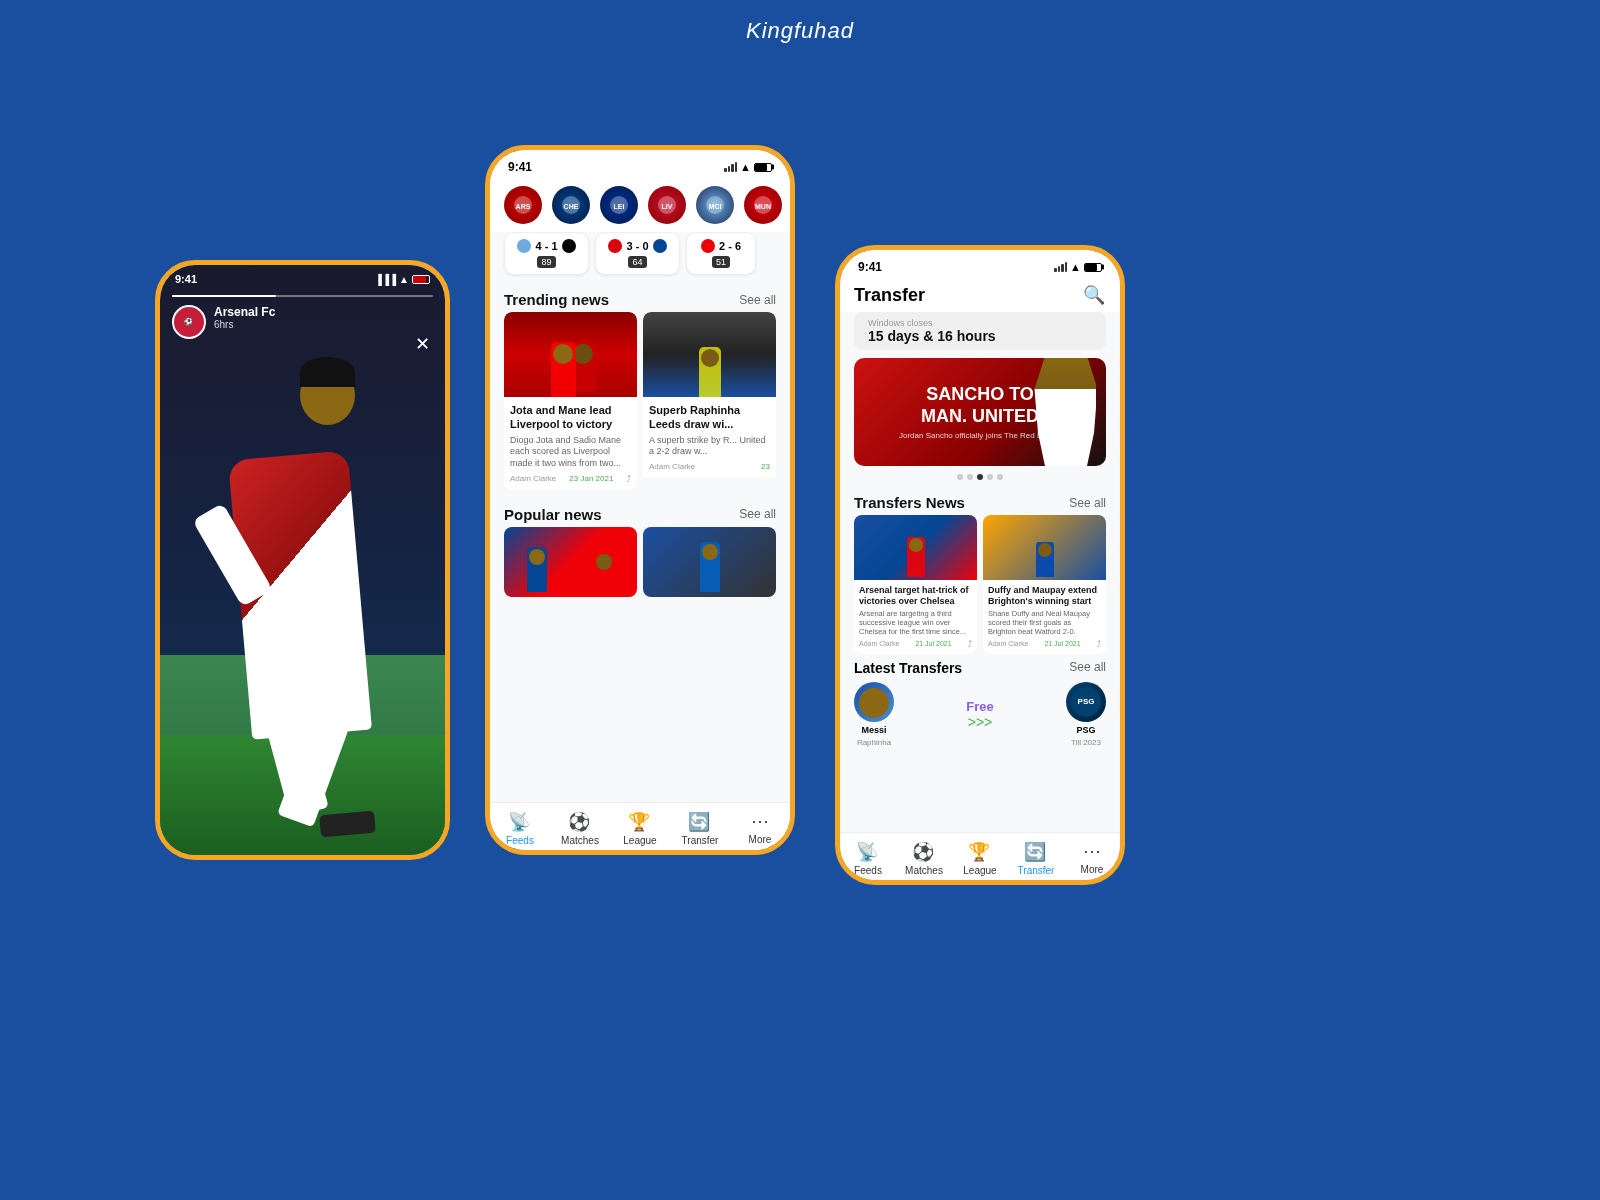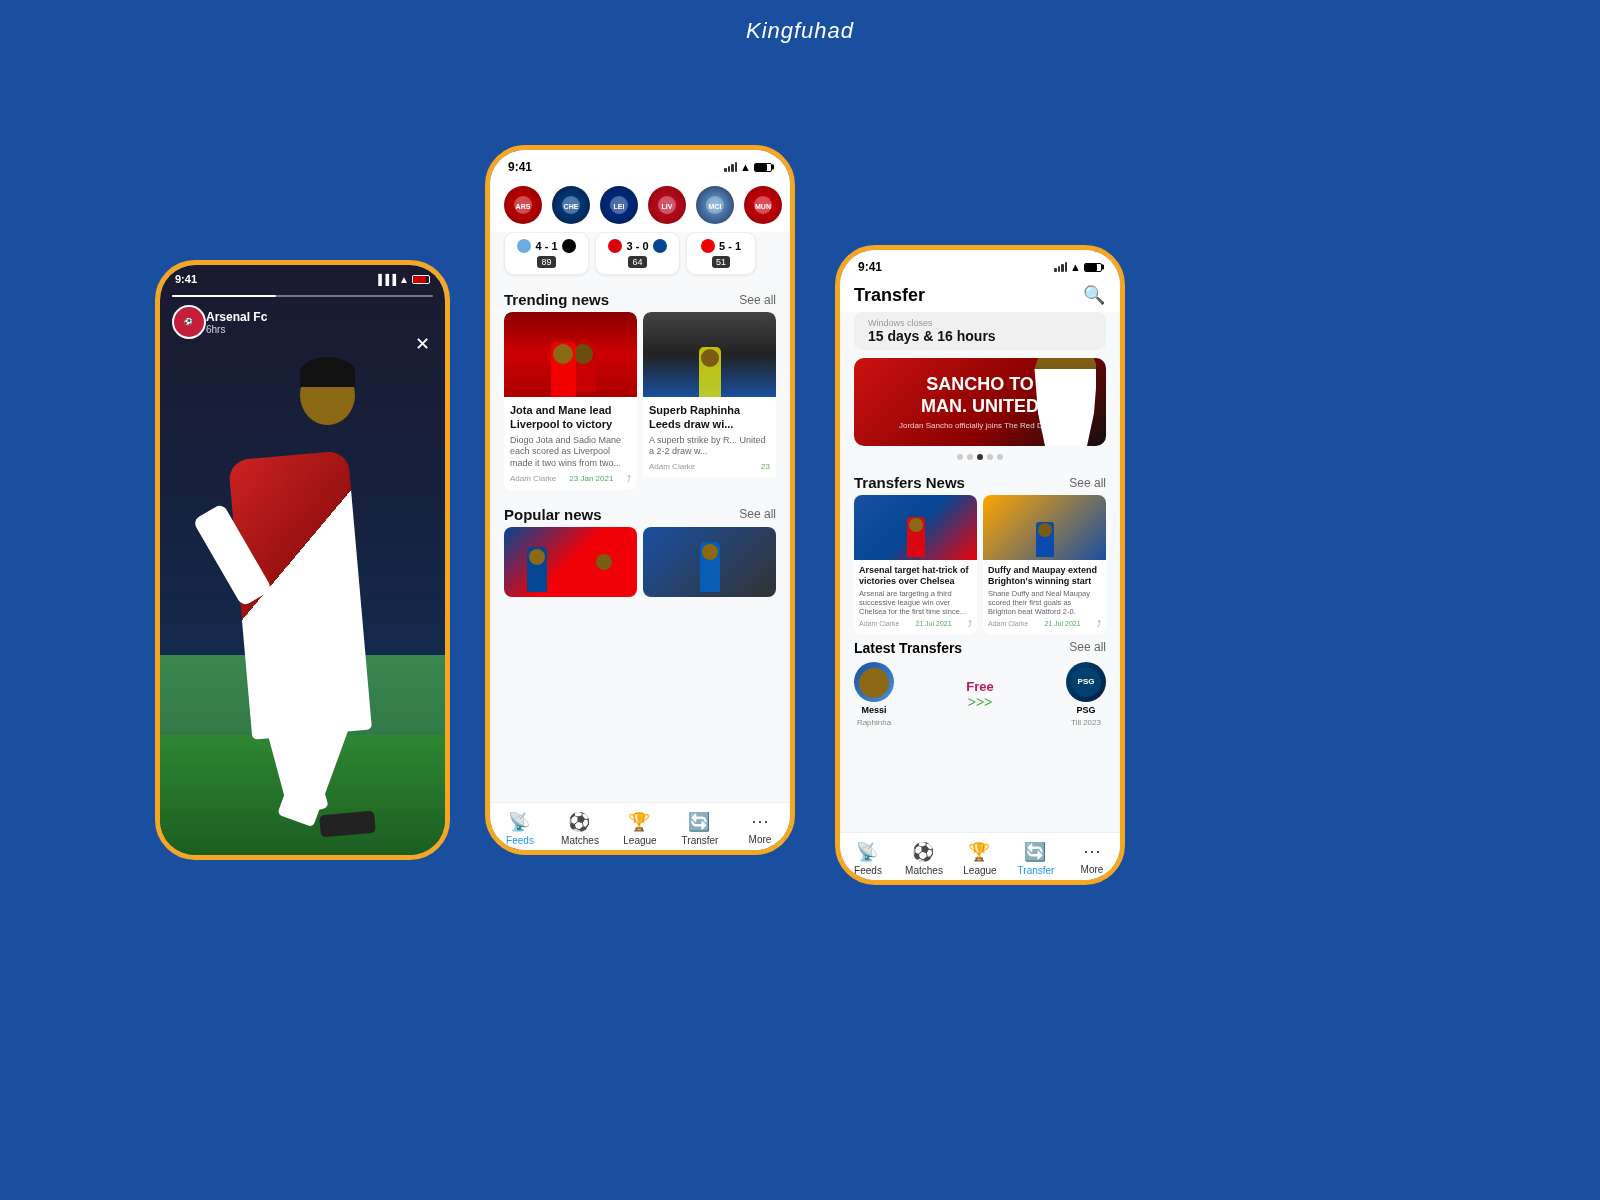--- a/index.html
+++ b/index.html
@@ -65,23 +65,23 @@
 
     .story-progress-fill {
       height: 100%;
       background: white;
       width: 40%;
       border-radius: 1px;
     }
 
     .story-user-info {
       display: flex;
-      align-items: center;
+      align-items: flex-start;
       padding: 0 12px;
-      gap: 0;
+      gap: 8px;
     }
 
     .story-avatar {
       width: 34px;
       height: 34px;
       border-radius: 50%;
       background: #c41e3a;
       border: 2px solid white;
       display: flex;
       align-items: center;
@@ -340,21 +340,21 @@
     .window-closes-value {
       font-size: 14px;
       font-weight: 700;
       color: #111;
     }
 
     .hero-banner {
       margin: 0 14px 8px;
       border-radius: 10px;
       overflow: hidden;
-      height: 88px;
+      height: 108px;
       background: linear-gradient(135deg, #cc1111 0%, #880000 60%, #111 100%);
       display: flex;
       align-items: center;
       justify-content: center;
       position: relative;
     }
 
     .hero-text {
       color: white;
       font-size: 18px;
@@ -496,21 +496,21 @@
 
     .transfer-middle {
       display: flex;
       flex-direction: column;
       align-items: center;
     }
 
     .transfer-type {
       font-size: 13px;
       font-weight: 700;
-      color: #be185d;
+      color: #8b5cf6;
     }
 
     .transfer-arrows {
       font-size: 14px;
       color: #4CAF50;
     }
 
     
     .field-bg {
       position: absolute;
@@ -664,21 +664,21 @@
           <div style="width:14px;height:14px;border-radius:50%;background:#DA020E;"></div>
           <span style="font-size:11px;font-weight:700;">3 - 0</span>
           <div style="width:14px;height:14px;border-radius:50%;background:#034694;"></div>
         </div>
         <div class="score-min">64</div>
       </div>
 
       <div class="score-card" style="min-width:70px;">
         <div class="score-row">
           <div style="width:14px;height:14px;border-radius:50%;background:#EF0107;"></div>
-          <span style="font-size:11px;font-weight:700;">5 - 1</span>
+          <span style="font-size:11px;font-weight:700;">2 - 6</span>
         </div>
         <div class="score-min">51</div>
       </div>
     </div>
 
     <div class="section-header">
       <span class="section-title">Trending news</span>
       <span class="see-all">See all</span>
     </div>
 

